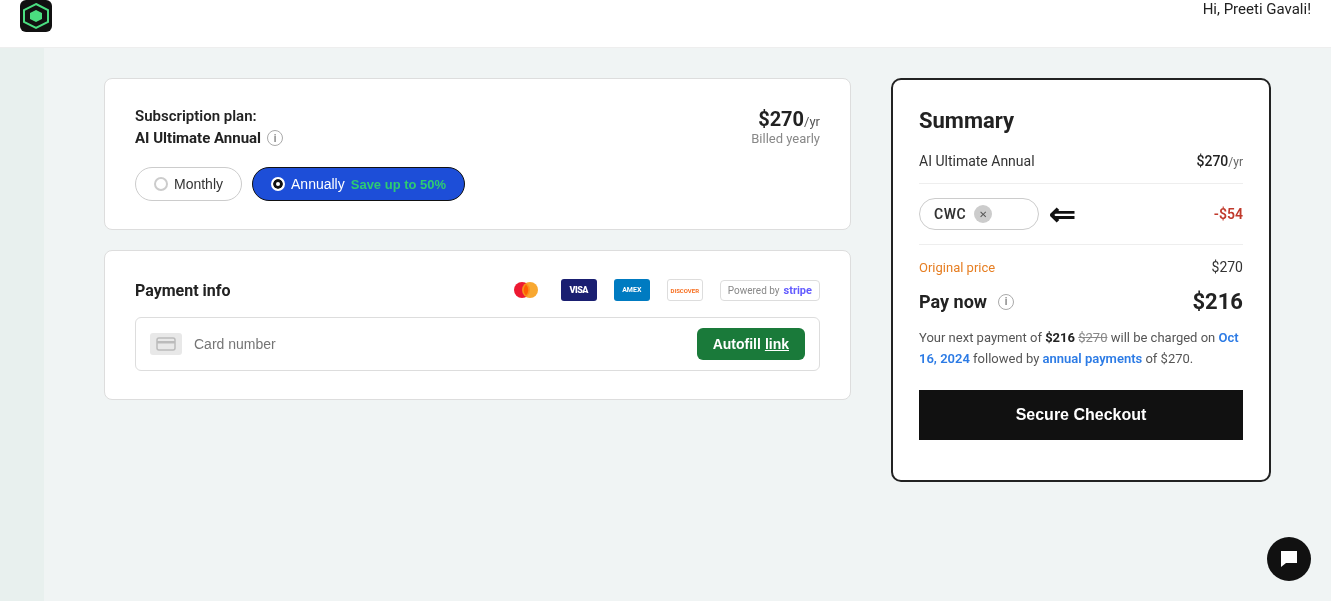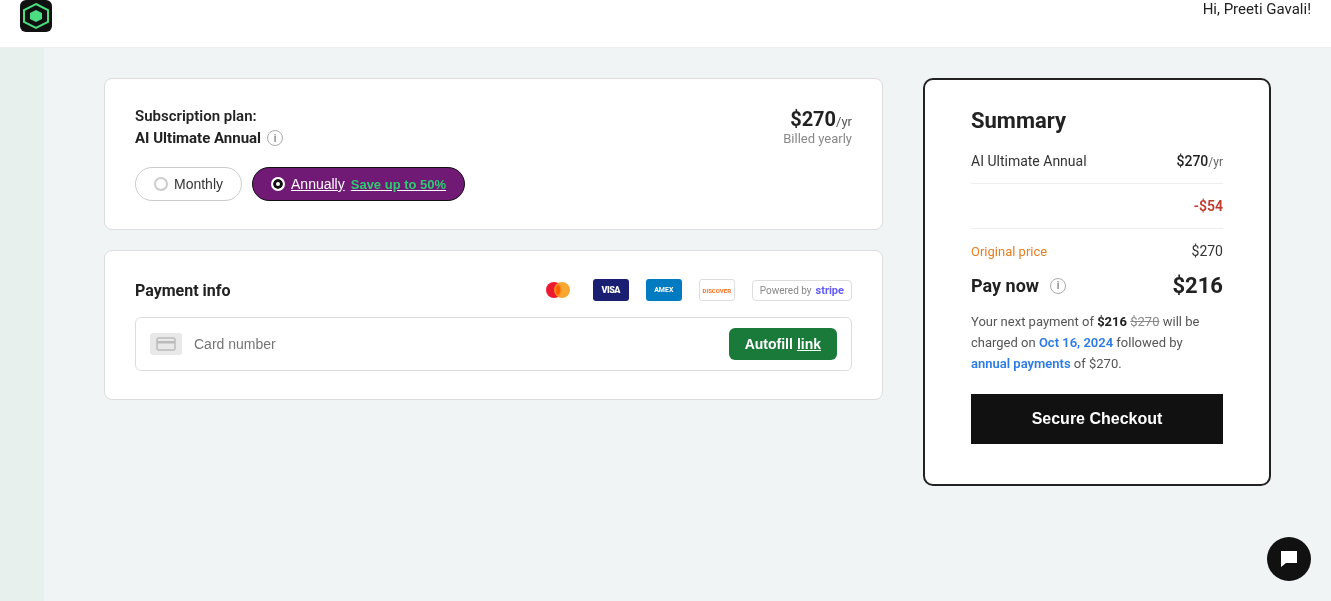--- a/index.html
+++ b/index.html
@@ -123,24 +123,23 @@
       font-size: 14px;
       cursor: pointer;
       display: flex;
       align-items: center;
       gap: 6px;
       font-weight: 500;
       color: #333;
     }
 
     .toggle-btn.active {
-      background: #701a75;
+      background: #1d4ed8;
       color: #fff;
       border-color: #111;
-      text-decoration: underline;
     }
 
     .toggle-btn .radio-dot {
       width: 14px;
       height: 14px;
       border-radius: 50%;
       border: 2px solid #ccc;
       display: inline-block;
       background: #fff;
     }
@@ -246,25 +245,25 @@
       gap: 4px;
     }
 
     .autofill-btn .link-word {
       text-decoration: underline;
       font-weight: 700;
     }
 
     
     .summary-card {
-      width: 348px;
+      width: 380px;
       background: #fff;
       border: 2px solid #222;
       border-radius: 10px;
-      padding: 28px 46px;
+      padding: 28px 26px;
       flex-shrink: 0;
     }
 
     .summary-title {
       font-size: 22px;
       font-weight: 700;
       color: #222;
       margin-bottom: 20px;
     }
 
@@ -552,20 +551,28 @@
       <span class="summary-label">AI Ultimate Annual</span>
       <span class="summary-value">
         <span>$270</span><span class="per-yr">/yr</span>
       </span>
     </div>
 
     <hr class="divider">
 
     
     <div class="coupon-row">
+      <div style="display:flex; align-items:center; gap: 10px;">
+        <div class="coupon-input-wrap">
+          <span class="coupon-code">CWC</span>
+          <div class="coupon-x">✕</div>
+        </div>
+
+        <span style="font-size: 32px; font-weight: 900; color: #111; display: inline-block; line-height: 1;">⇐</span>
+      </div>
       <span class="discount-value">-$54</span>
     </div>
 
     <hr class="divider">
 
     
     <div class="summary-row">
       <span class="original-price-label">Original price</span>
       <span class="original-price-value">$270</span>
     </div>

